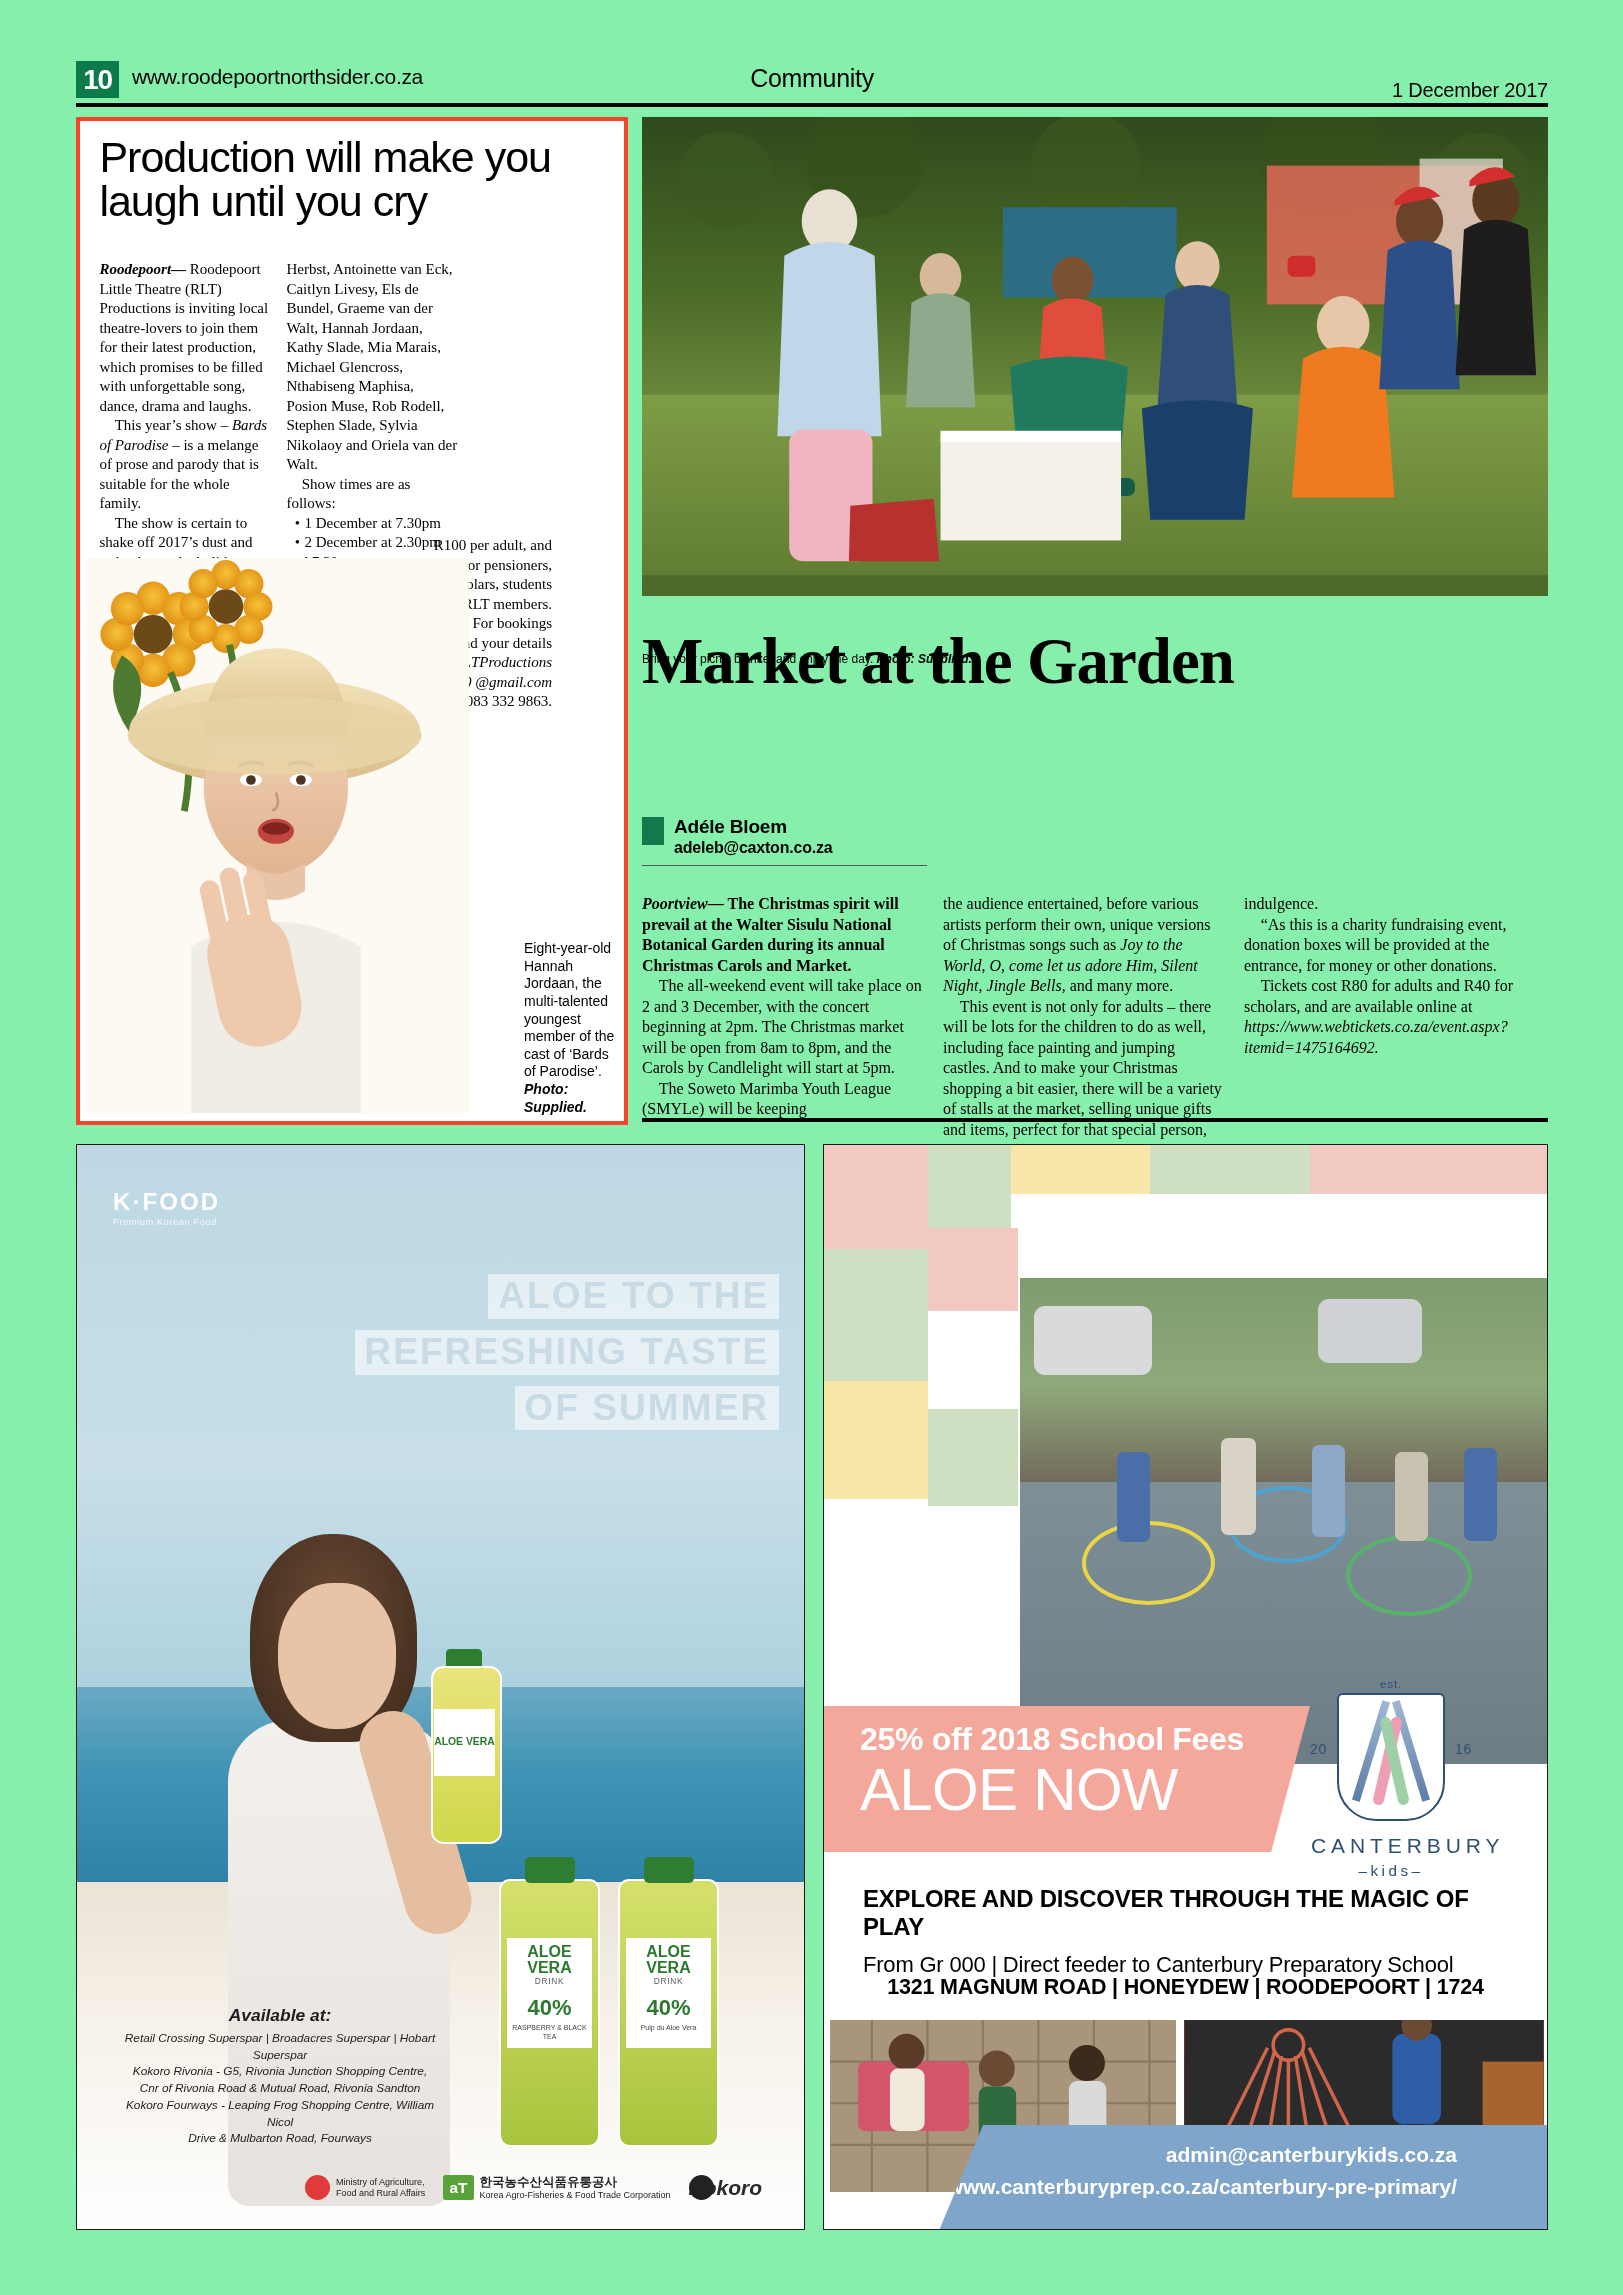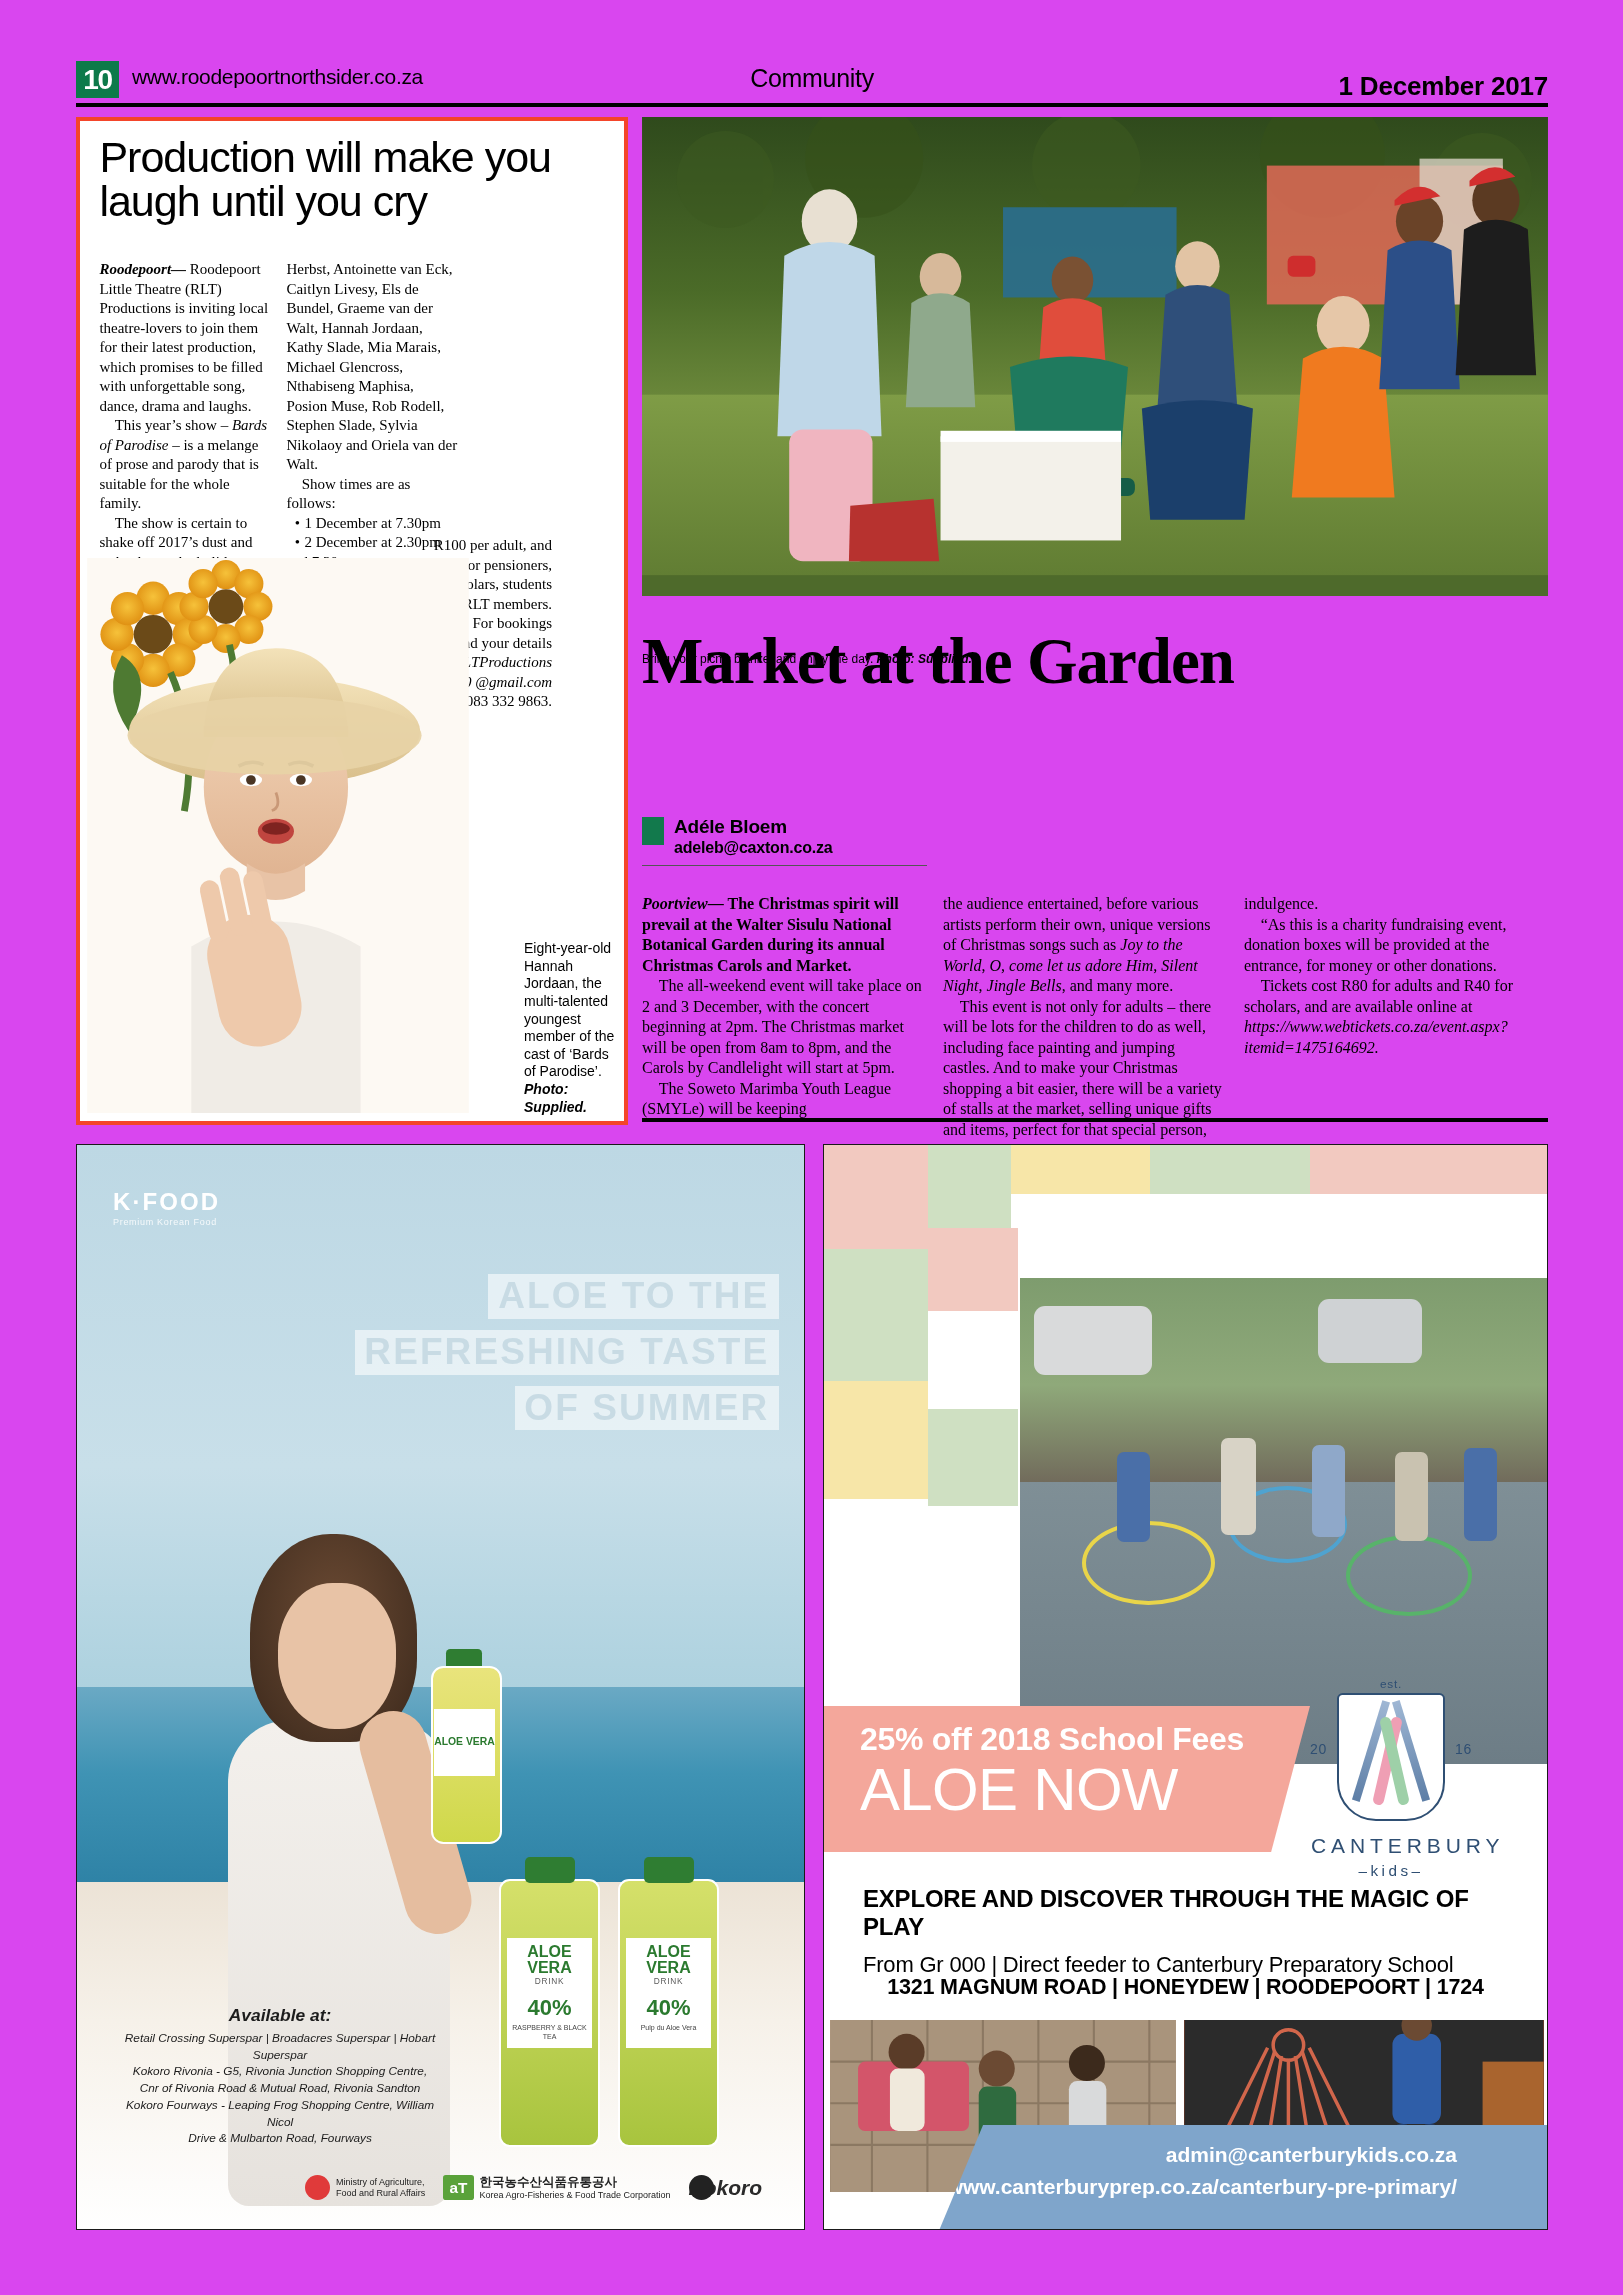--- a/index.html
+++ b/index.html
@@ -1,32 +1,32 @@
 <!DOCTYPE html>
 <html style="font-size:11px"><head>
 <meta charset="utf-8">
 <title>Roodepoort Northsider — Community — 1 December 2017</title>
 <style>
   html,body{margin:0;padding:0;background:#ffffff;}
   body{
     width:1624px;height:2295px;position:relative;overflow:hidden;
     font-family:"Liberation Sans", sans-serif;color:#000;
   }
-  .page{position:absolute;inset:0;background:#d946ef;}
+  .page{position:absolute;inset:0;background:#86efac;}
 
   
   .masthead{position:absolute;left:76px;top:61px;width:1472px;height:43px;}
   .pageno{
     position:absolute;left:0;top:0;width:43px;height:37px;background:#0d7a4a;
     color:#fff;font-size:28px;font-weight:700;line-height:37px;text-align:center;
     letter-spacing:-1.4px;
   }
   .mast-url{position:absolute;left:56px;top:4.2px;font-size:21px;font-weight:400;letter-spacing:-0.3px;}
   .mast-section{position:absolute;left:0;top:2.8px;width:1472px;text-align:center;font-size:25px;font-weight:400;letter-spacing:-0.3px;}
-  .mast-date{position:absolute;right:0;top:10px;font-size:26px;font-weight:700;letter-spacing:-0.2px;}
+  .mast-date{position:absolute;right:0;top:18px;font-size:20px;font-weight:400;letter-spacing:-0.2px;}
   .mast-rule{position:absolute;left:76px;top:103px;width:1472px;height:3.5px;background:#000;}
 
   
   .art-box{
     position:absolute;left:76px;top:117px;width:552px;height:1008px;
     border:4.9px solid #f4452a;background:#fff;box-sizing:border-box;
   }
   .art-head{
     position:absolute;left:19.4px;top:14px;width:500px;
     font-size:43px;line-height:1.03;font-weight:400;

